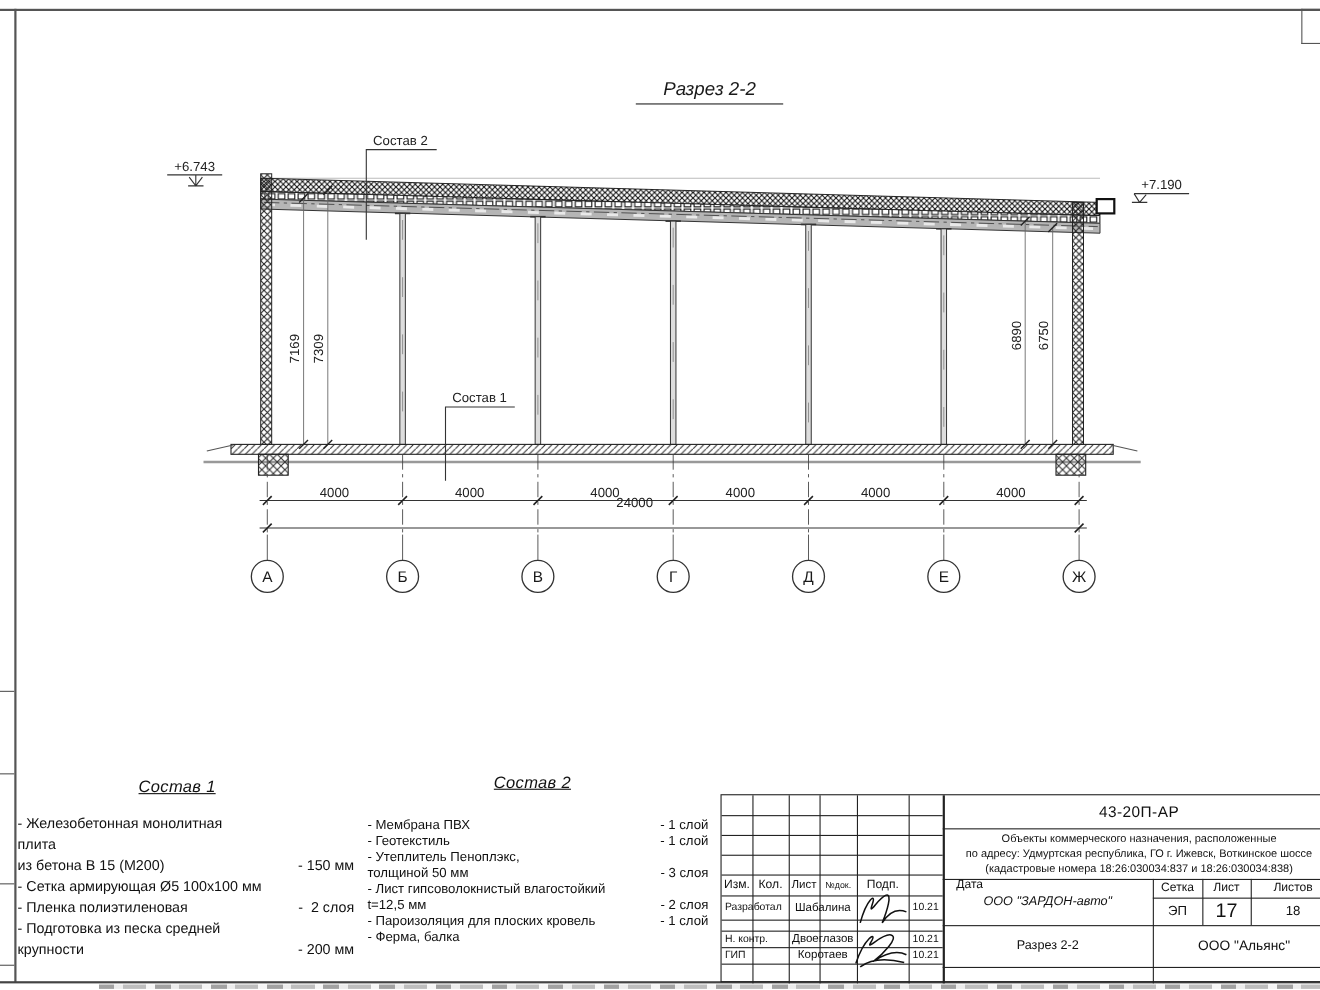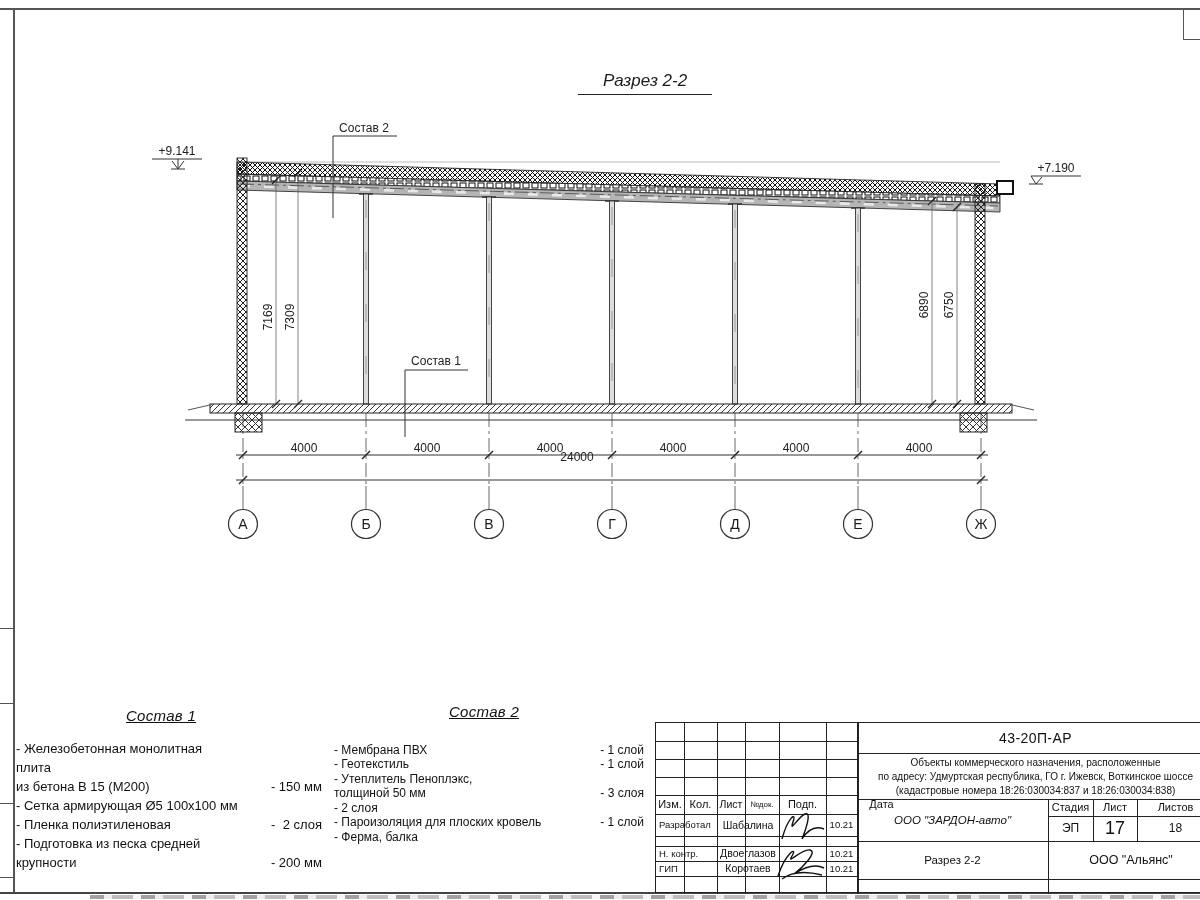--- a/index.html
+++ b/index.html
@@ -176,21 +176,21 @@
       <circle cx="489" cy="524" r="14.5"></circle>
         <circle cx="612" cy="524" r="14.5"></circle>
       <circle cx="735" cy="524" r="14.5"></circle>
         <circle cx="858" cy="524" r="14.5"></circle>
       <circle cx="981" cy="524" r="14.5"></circle>
     </g>
   </svg>
 
   <div class="abs ctr ital" style="left:578px;top:71px;width:134px;font-size:17px;border-bottom:1.3px solid #222;padding-bottom:3px;">Разрез 2-2</div>
 
-  <div class="abs ctr dimtxt" style="left:150px;top:144px;width:54px;">+9.141</div>
+  <div class="abs ctr dimtxt" style="left:150px;top:144px;width:54px;">+6.743</div>
   <div class="abs ctr dimtxt" style="left:1029px;top:161px;width:54px;">+7.190</div>
 
   <div class="abs ctr callout" style="left:331px;top:121px;width:66px;">Состав 2</div>
   <div class="abs ctr callout" style="left:403px;top:354px;width:66px;">Состав 1</div>
 
   <div class="abs ctr dimtxt rot90" style="left:238px;top:310px;width:60px;">7169</div>
   <div class="abs ctr dimtxt rot90" style="left:260px;top:310px;width:60px;">7309</div>
   <div class="abs ctr dimtxt rot90" style="left:894px;top:298px;width:60px;">6890</div>
   <div class="abs ctr dimtxt rot90" style="left:919px;top:298px;width:60px;">6750</div>
 
@@ -241,20 +241,22 @@
     <div class="litem">
         <div class="lname" style="width:241px;">- Геотекстиль</div>
         <div class="lval">- 1 слой</div>
       </div>
     <div class="litem">
         <div class="lname" style="width:241px;">- Утеплитель Пеноплэкс,
 толщиной 50 мм</div>
         <div class="lval">- 3 слоя</div>
       </div>
     <div class="litem">
+        <div class="lname" style="width:241px;">- Лист гипсоволокнистый влагостойкий
+t=12,5 мм</div>
         <div class="lval">- 2 слоя</div>
       </div>
     <div class="litem">
         <div class="lname" style="width:241px;">- Пароизоляция для плоских кровель</div>
         <div class="lval">- 1 слой</div>
       </div>
     <div class="litem">
         <div class="lname" style="width:241px;">- Ферма, балка</div>
         <div class="lval"></div>
       </div>
@@ -312,21 +314,21 @@
       <path d="M6,34 C14,10 26,4 20,14 C14,24 30,6 38,8 C46,10 30,26 22,32 C34,24 44,22 52,26 M10,37 C22,28 38,30 50,33" fill="none" stroke="#111" stroke-width="1.4"></path>
     </svg>
 
     <div class="scell ctr" style="left:201px;top:0;width:357px;line-height:30px;font-size:14px;letter-spacing:.4px;">43-20П-АР</div>
     <div class="scell ctr" style="left:201px;top:31px;width:357px;font-size:10px;line-height:14px;padding-top:2px;">
       <div>Объекты коммерческого назначения, расположенные</div>
       <div>по адресу: Удмуртская республика, ГО г. Ижевск, Воткинское шоссе</div>
       <div>(кадастровые номера 18:26:030034:837 и 18:26:030034:838)</div>
     </div>
     <div class="scell ctr ital" style="left:201px;top:76px;width:191px;line-height:42px;font-size:11.5px;">ООО "ЗАРДОН-авто"</div>
-    <div class="scell ctr" style="left:392px;top:76px;width:45px;line-height:17px;font-size:11px;">Стадия</div>
+    <div class="scell ctr" style="left:392px;top:76px;width:45px;line-height:17px;font-size:11px;">Сетка</div>
     <div class="scell ctr" style="left:437px;top:76px;width:44px;line-height:17px;font-size:11px;">Лист</div>
     <div class="scell ctr" style="left:481px;top:76px;width:77px;line-height:17px;font-size:11px;">Листов</div>
     <div class="scell ctr" style="left:392px;top:93px;width:45px;line-height:25px;font-size:12px;">ЭП</div>
     <div class="scell ctr" style="left:437px;top:93px;width:44px;line-height:25px;font-size:18px;">17</div>
     <div class="scell ctr" style="left:481px;top:93px;width:77px;line-height:25px;font-size:12px;">18</div>
     <div class="scell ctr" style="left:201px;top:118px;width:191px;line-height:38px;font-size:11.5px;">Разрез 2-2</div>
     <div class="scell ctr" style="left:392px;top:118px;width:166px;line-height:38px;font-size:12.5px;">ООО "Альянс"</div>
   </div>
 
 </div>

